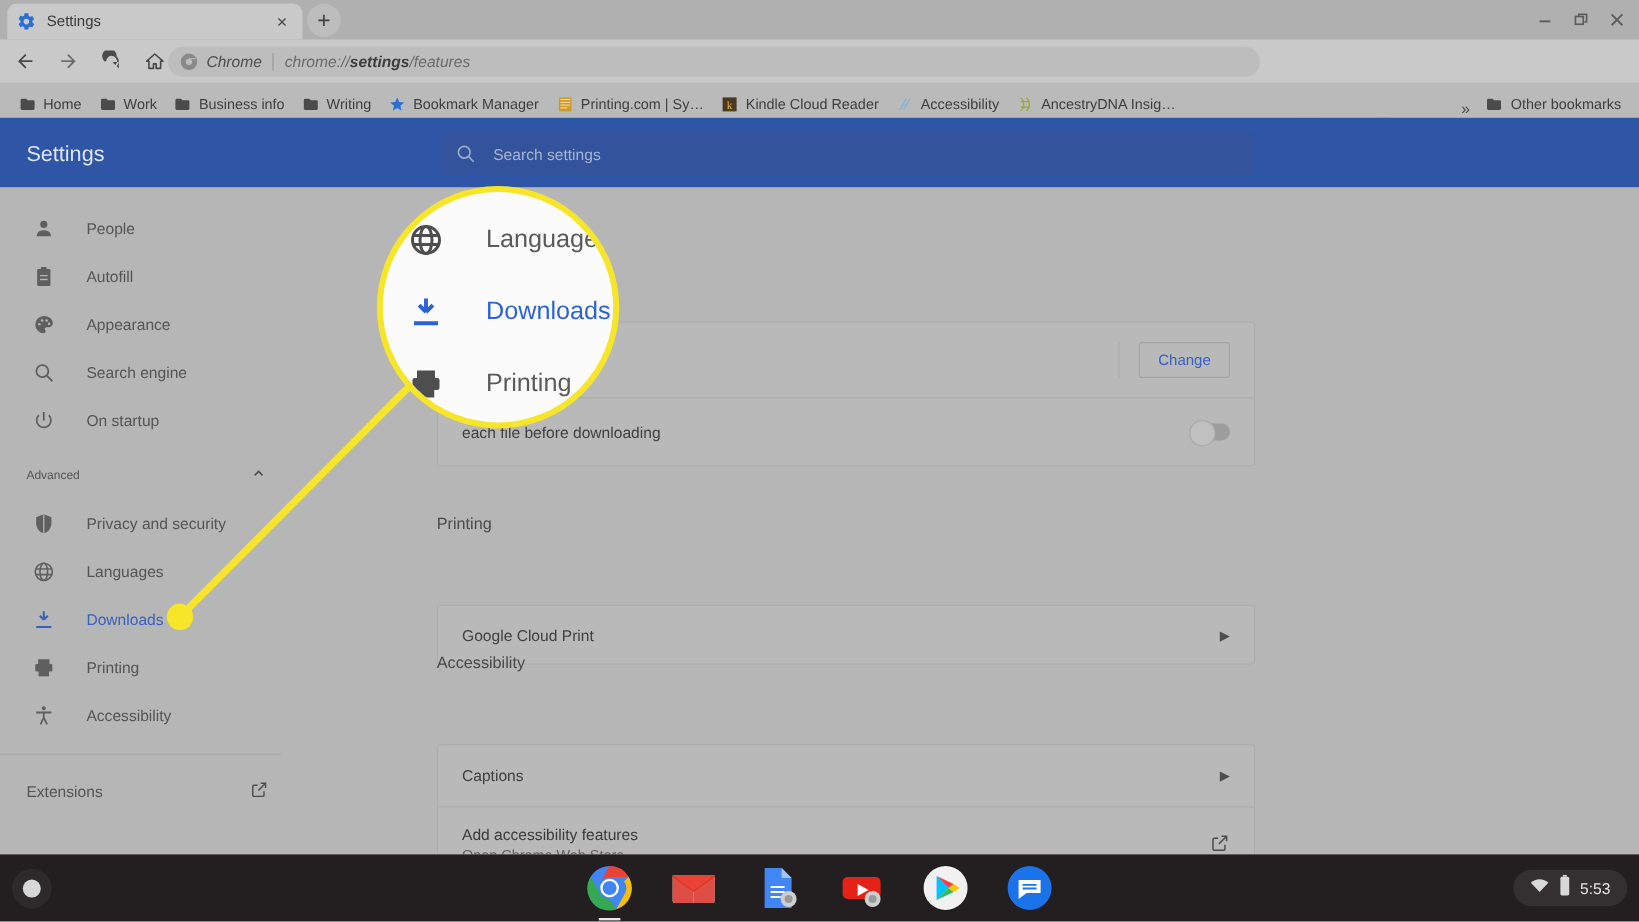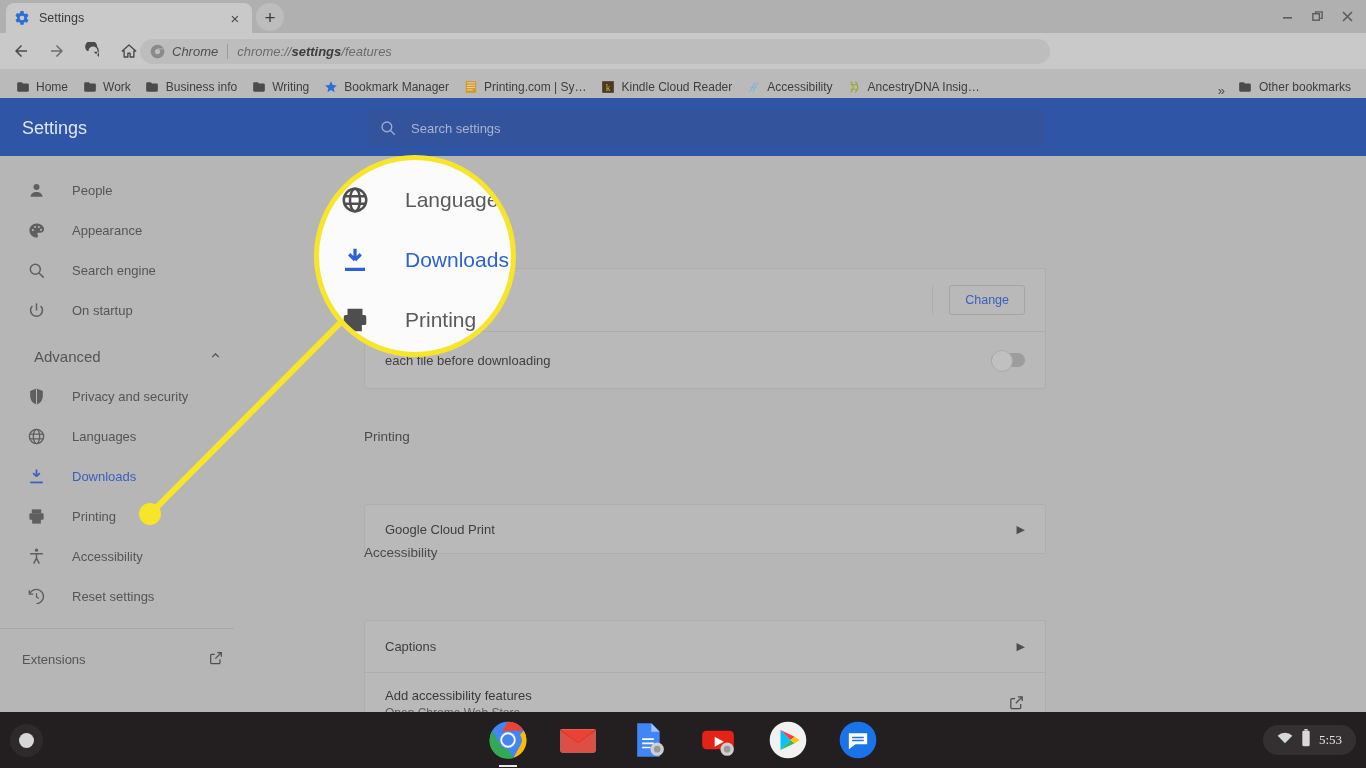--- a/index.html
+++ b/index.html
@@ -129,21 +129,21 @@
     padding-left: 26px; font-size: 13px; color: #555;
   }
   .side-item .si-ico {
     width: 20px; height: 20px; margin-right: 26px; flex: 0 0 20px;
     display: flex; align-items: center; justify-content: center; color: #5f5f5f;
   }
   .side-item.selected { color: #3a5fbe; }
   .side-item.selected .si-ico { color: #3a5fbe; }
   .side-section {
     display: flex; align-items: center; height: 40px;
-    padding-left: 34px; padding-right: 40px; font-size: 15px; color: #555;
+    padding-left: 22px; padding-right: 40px; font-size: 10px; color: #555;
     justify-content: space-between; margin-top: 6px;
   }
   .side-divider {
     width: 234px; height: 1px; background: #a8a8a8; margin: 12px 0 0 0;
   }
   .side-ext {
     display: flex; align-items: center; height: 40px;
     padding-left: 22px; padding-right: 38px; font-size: 13px; color: #555;
     justify-content: space-between; margin-top: 10px; gap: 18px;
   }
@@ -205,21 +205,20 @@
     width: 32px; height: 32px; margin-right: 34px; flex: 0 0 32px;
     display: flex; align-items: center; justify-content: center; color: #4e4e4e;
   }
   .mag-item.selected { color: #2b62d9; }
   .mag-item.selected .mi-ico { color: #2b62d9; }
 
   
   .shelf {
     position: absolute; left: 0; top: 712px; width: 1366px; height: 56px;
     background: #231f21;
-    font-family: Liberation Serif, serif;
   }
   .launcher {
     position: absolute; left: 10px; top: 12px; width: 33px; height: 33px;
     border-radius: 50%; background: #2e2a2c;
     display: flex; align-items: center; justify-content: center;
   }
   .launcher-dot {
     width: 15px; height: 15px; border-radius: 50%; background: #d7d7d7;
   }
   .shelf-apps {
@@ -465,20 +464,30 @@
             <svg width="19" height="19" viewBox="0 0 24 24">
               <circle cx="12" cy="7.5" r="3.8" fill="currentColor"></circle>
               <path d="M4.5 20c0-4 3.4-6.2 7.5-6.2S19.5 16 19.5 20z" fill="currentColor"></path>
             </svg>
           </span>
         <span>People</span>
       </div>
       <div class="side-item">
         <span class="si-ico">
             <svg width="19" height="19" viewBox="0 0 24 24">
+              <rect x="5" y="4" width="14" height="18" rx="1.5" fill="currentColor"></rect>
+              <rect x="9" y="1.8" width="6" height="4" rx="1" fill="currentColor"></rect>
+              <path d="M8 11h8M8 15h8" stroke="#b6b6b6" stroke-width="1.5"></path>
+            </svg>
+          </span>
+        <span>Autofill</span>
+      </div>
+      <div class="side-item">
+        <span class="si-ico">
+            <svg width="19" height="19" viewBox="0 0 24 24">
               <path d="M12 3a9 9 0 000 18c1.1 0 2-.9 2-2 0-.5-.2-1-.5-1.3-.3-.4-.5-.8-.5-1.2 0-1 .8-1.8 1.8-1.8H17a4.5 4.5 0 004.5-4.5C21.5 6.3 17.3 3 12 3z" fill="currentColor"></path>
               <circle cx="7.4" cy="11.5" r="1.3" fill="#b6b6b6"></circle>
               <circle cx="10.2" cy="7.6" r="1.3" fill="#b6b6b6"></circle>
               <circle cx="15" cy="7.6" r="1.3" fill="#b6b6b6"></circle>
               <circle cx="17.6" cy="11.2" r="1.3" fill="#b6b6b6"></circle>
             </svg>
           </span>
         <span>Appearance</span>
       </div>
       <div class="side-item">
@@ -546,30 +555,20 @@
         <span>Printing</span>
       </div>
       <div class="side-item">
         <span class="si-ico">
             <svg width="19" height="19" viewBox="0 0 24 24">
               <circle cx="12" cy="4" r="2.1" fill="currentColor"></circle>
               <path d="M4 8.5h16M12 8v6M12 14l-3.5 7M12 14l3.5 7" stroke="currentColor" stroke-width="1.9" fill="none"></path>
             </svg>
           </span>
         <span>Accessibility</span>
-      </div>
-      <div class="side-item">
-        <span class="si-ico">
-            <svg width="19" height="19" viewBox="0 0 24 24">
-              <path d="M3.5 8.5A9 9 0 1112 21" fill="none" stroke="currentColor" stroke-width="1.8"></path>
-              <path d="M3 4v5h5" fill="none" stroke="currentColor" stroke-width="1.8"></path>
-              <path d="M12 8v4.5l3 2" fill="none" stroke="currentColor" stroke-width="1.6"></path>
-            </svg>
-          </span>
-        <span>Reset settings</span>
       </div>
 
       <div class="side-divider"></div>
       <div class="side-ext">
         <span>Extensions</span>
         <span><svg width="16" height="16" viewBox="0 0 24 24">
               <path d="M14 4h6v6M20 4l-9 9" fill="none" stroke="#4d4d4d" stroke-width="1.8"></path>
               <path d="M18 14v5a1.5 1.5 0 01-1.5 1.5h-11A1.5 1.5 0 014 19V8a1.5 1.5 0 011.5-1.5H10" fill="none" stroke="#4d4d4d" stroke-width="1.8"></path>
             </svg></span>
       </div>

